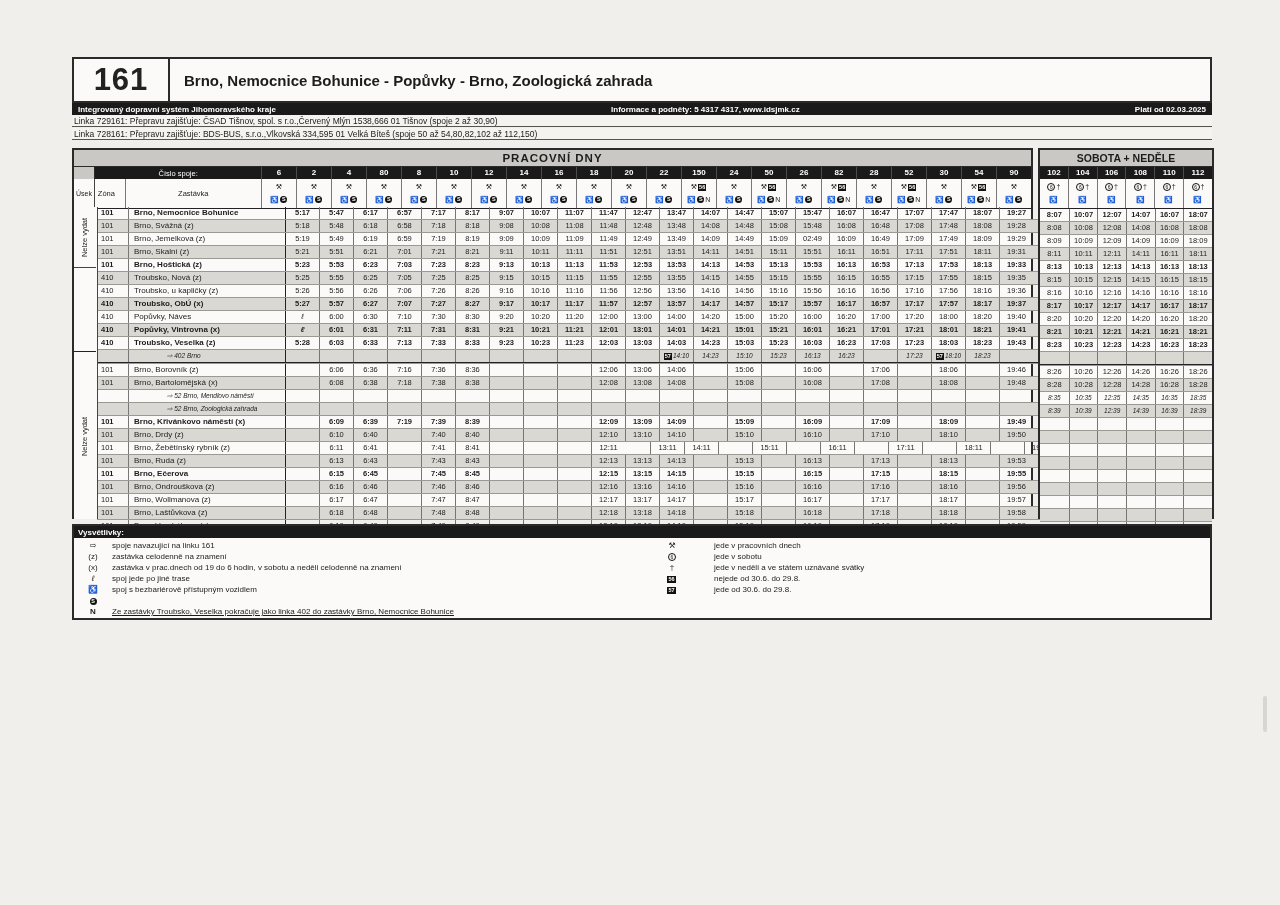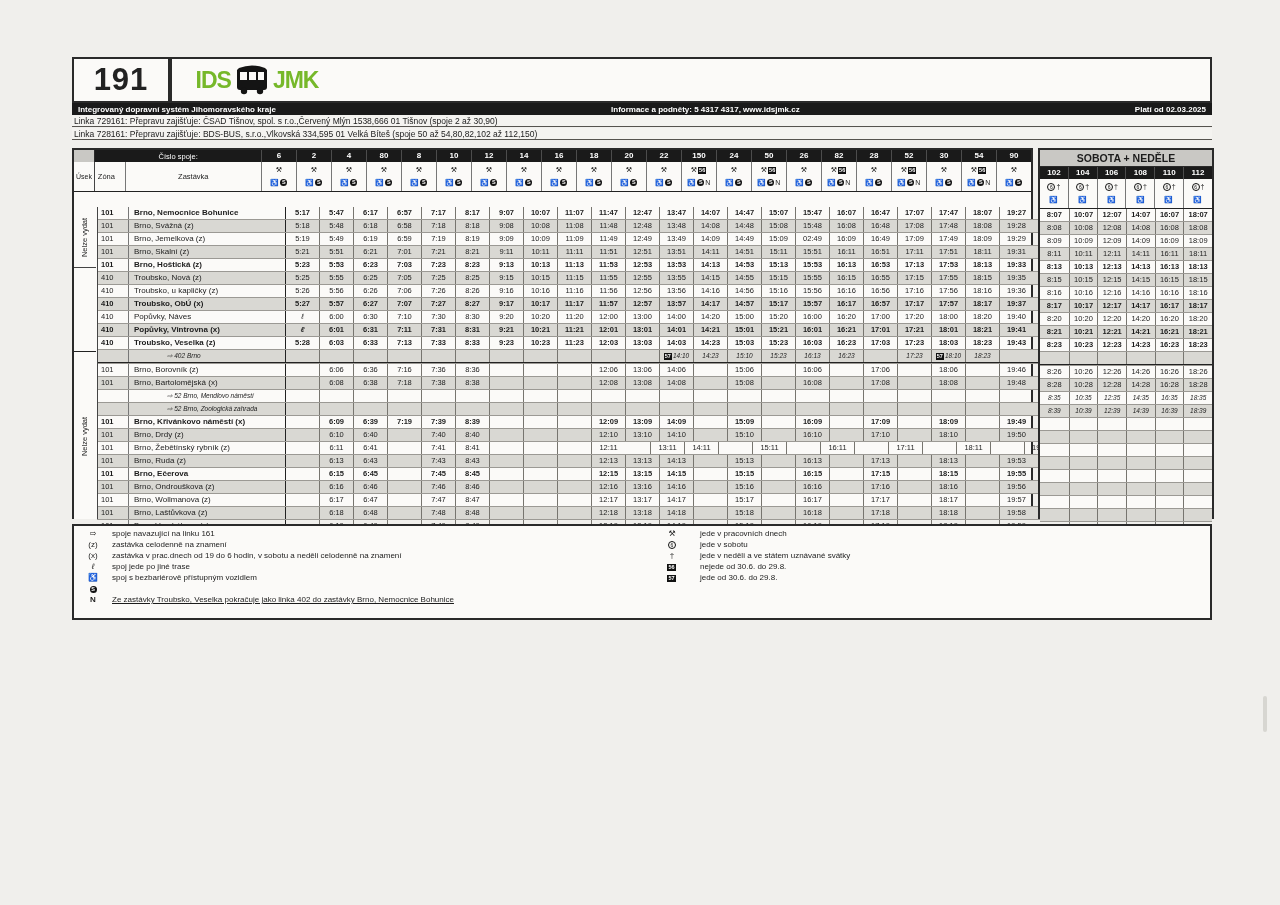--- a/index.html
+++ b/index.html
@@ -63,55 +63,43 @@
     font-weight:bold;margin-right:1px;font-style:normal;}
   .glyph{font-style:normal;}
   
   .legend{left:72px;top:524px;width:1140px;height:96px;border:2px solid #2a2a2a;background:#fbfaf8;}
   .legend-title{height:12px;background:#1a1a1a;color:#fff;font-size:8px;font-weight:bold;display:flex;
     align-items:center;padding-left:4px;}
   .lg-line{position:absolute;left:0;width:100%;height:11px;font-size:8px;line-height:11px;}
   .lg-sym{position:absolute;left:6px;width:26px;text-align:center;}
   .lg-text{position:absolute;left:38px;white-space:nowrap;}
   .lg-rsym{position:absolute;left:585px;width:26px;text-align:center;}
-  .lg-rtext{position:absolute;left:626px;white-space:nowrap;}
+  .lg-rtext{position:absolute;left:640px;white-space:nowrap;}
   .underline{text-decoration:underline;}
   .artifact{left:1263px;top:696px;width:4px;height:36px;background:#b9b7b2;opacity:.45;border-radius:2px;}
 </style>
 </head>
 <body>
 
 <div class="abs top-box">
-  <div class="line-no">191</div>
-  <div class="logo-cell">
-    <span class="logo-txt">IDS</span>
-    <span style="display:inline-block;line-height:0;">
-      <svg width="38" height="30" viewBox="0 0 38 30">
-        <path d="M6 3 Q19 -2 32 3 L34 5 L34 22 Q34 25 31 25 L7 25 Q4 25 4 22 L4 5 Z" fill="#141414"></path>
-        <rect x="7" y="7" width="7" height="8" fill="#fbfaf8"></rect>
-        <rect x="16" y="7" width="7" height="8" fill="#fbfaf8"></rect>
-        <rect x="25" y="7" width="6" height="8" fill="#fbfaf8"></rect>
-        <circle cx="11" cy="26" r="3.2" fill="#141414"></circle>
-        <circle cx="27" cy="26" r="3.2" fill="#141414"></circle>
-      </svg>
-    </span>
-    <span class="logo-txt">JMK</span>
-  </div>
+  <div class="line-no">161</div>
+  <div class="route-title">Brno, Nemocnice Bohunice - Popůvky - Brno, Zoologická zahrada</div>
 </div>
 
 <div class="abs info-bar">
   <span>Integrovaný dopravní systém Jihomoravského kraje</span>
   <span>Informace a podněty: 5 4317 4317, www.idsjmk.cz</span>
   <span>Platí od 02.03.2025</span>
 </div>
 
 <div class="abs op-line" style="top:115px;">Linka 729161: Přepravu zajišťuje: ČSAD Tišnov, spol. s r.o.,Červený Mlýn 1538,666 01 Tišnov (spoje 2 až 30,90)</div>
 <div class="abs op-line" style="top:128px;">Linka 728161: Přepravu zajišťuje: BDS-BUS, s.r.o.,Vlkovská 334,595 01 Velká Bíteš (spoje 50 až 54,80,82,102 až 112,150)</div>
 
 <div class="abs tbl" style="left:72px;top:148px;width:961px;height:371px;">
+  <div class="tbl-title">PRACOVNÍ DNY</div>
   <div class="num-row">
     <div class="num-pad"></div>
     <div class="num-label">Číslo spoje:</div>
     <div style="display:flex;" id="wd-nums">
         <div class="h-num" style="width: 34px;">6</div>
         <div class="h-num" style="width: 34px;">2</div>
         <div class="h-num" style="width: 34px;">4</div>
         <div class="h-num" style="width: 34px;">80</div>
         <div class="h-num" style="width: 34px;">8</div>
         <div class="h-num" style="width: 34px;">10</div>
@@ -1308,20 +1296,21 @@
         <div class="c-time" style="width: 29px;"></div>
         <div class="c-time" style="width: 29px;"></div>
         <div class="c-time" style="width: 29px;"></div>
         <div class="c-time" style="width: 29px;"></div>
         <div class="c-time" style="width: 29px;"></div>
       </div>
     </div>
 </div>
 
 <div class="abs legend">
+  <div class="legend-title">Vysvětlivky:</div>
   <div style="position:relative;width:100%;height:82px;" id="lg-lines">
       <div class="lg-line" style="top: 2px;">
         <div class="lg-sym"><span class="glyph">⇨</span></div>
         <div class="lg-text">spoje navazující na linku 161</div>
         <div class="lg-rsym"><span class="glyph">⚒</span></div>
         <div class="lg-rtext">jede v pracovních dnech</div>
       </div>
       <div class="lg-line" style="top: 13px;">
         <div class="lg-sym"><span class="glyph">(z)</span></div>
         <div class="lg-text">zastávka celodenně na znamení</div>

